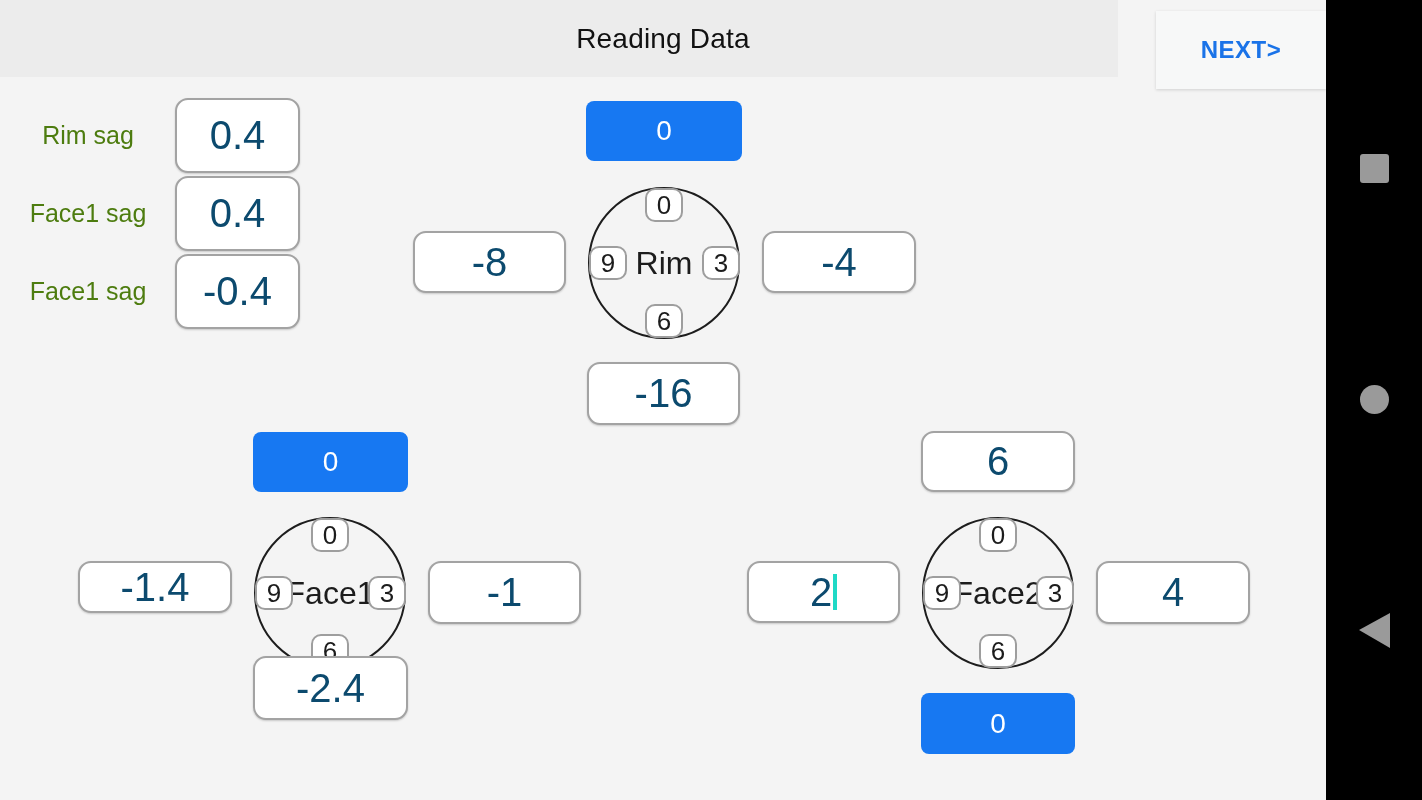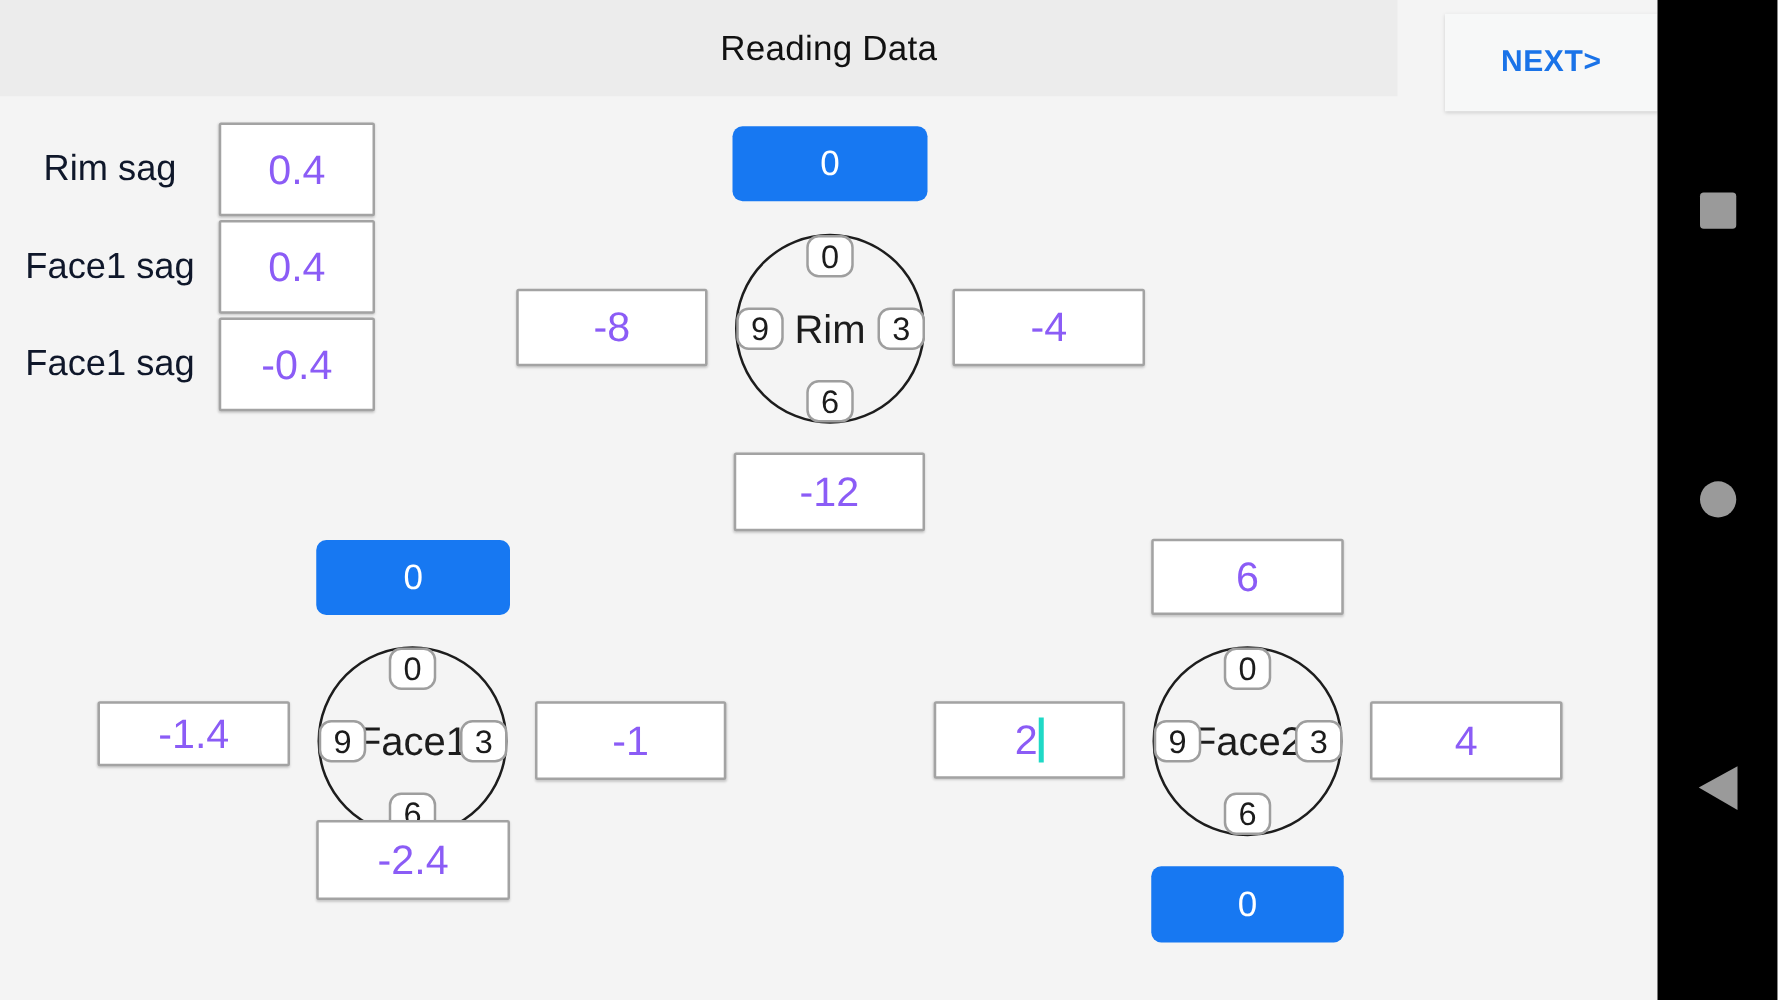--- a/index.html
+++ b/index.html
@@ -22,34 +22,34 @@
   .navbar { position:absolute; left:1326px; top:0; width:96px; height:800px; background:#000; }
   .nav-square { position:absolute; left:34px; top:154px; width:29px; height:29px;
     background:#9a9a9a; border-radius:3px; }
   .nav-circle { position:absolute; left:34px; top:385px; width:29px; height:29px;
     background:#9a9a9a; border-radius:50%; }
   .nav-triangle { position:absolute; left:33px; top:613px; width:0; height:0;
     border-top:17px solid transparent; border-bottom:18px solid transparent;
     border-right:31px solid #9a9a9a; }
 
   
-  .field { position:absolute; background:#fff; border:2px solid #a3a3a3; border-radius:2px;
+  .field { position:absolute; background:#fff; border:2px solid #a3a3a3; border-radius:13px;
     display:flex; align-items:center; justify-content:center;
-    font-size:33px; color:#8b5cf6; box-shadow:0 1px 2px rgba(0,0,0,0.18); }
+    font-size:40px; color:#0c4a6e; box-shadow:0 1px 2px rgba(0,0,0,0.18); }
   .blue-btn { position:absolute; background:#1778f2; border-radius:8px;
     display:flex; align-items:center; justify-content:center;
     font-size:28px; color:#fff; cursor:pointer; }
   .unit-box { position:absolute; background:#fff; border:2px solid #a3a3a3; border-radius:12px;
     display:flex; align-items:center; justify-content:center;
     font-size:26px; color:#1c1c1c; box-shadow:0 1px 2px rgba(0,0,0,0.18); }
 
   
   .sag-label { position:absolute; left:8px; width:160px; height:40px;
     display:flex; align-items:center; justify-content:center;
-    font-size:29px; color:#0f172a; white-space:nowrap; }
+    font-size:25px; color:#4d7c0f; white-space:nowrap; }
 
   
   .gauge-circle { position:absolute; width:152px; height:152px; border:2px solid #1d1d1d;
     border-radius:50%; background:transparent; }
   .gauge-name { position:absolute; width:152px; height:152px;
     display:flex; align-items:center; justify-content:center;
     font-size:32px; color:#1c1c1c; white-space:nowrap; }
   .clock-badge { position:absolute; width:38px; height:34px; background:#fff;
     border:2px solid #9e9e9e; border-radius:10px;
     display:flex; align-items:center; justify-content:center;
@@ -83,21 +83,21 @@
   <div class="field" style="left:413px; top:231px; width:153px; height:62px;">-8</div>
   <div class="field" style="left:762px; top:231px; width:154px; height:62px;">-4</div>
 
   <div class="gauge-circle" style="left:588px; top:187px;"></div>
   <div class="gauge-name" style="left:588px; top:187px;">Rim</div>
   <div class="clock-badge" style="left:645px; top:188px;">0</div>
   <div class="clock-badge" style="left:589px; top:246px;">9</div>
   <div class="clock-badge" style="left:702px; top:246px;">3</div>
   <div class="clock-badge" style="left:645px; top:304px;">6</div>
 
-  <div class="field" style="left:587px; top:362px; width:153px; height:63px;">-12</div>
+  <div class="field" style="left:587px; top:362px; width:153px; height:63px;">-16</div>
 
   <div class="blue-btn" style="left:253px; top:432px; width:155px; height:60px;">0</div>
 
   <div class="field" style="left:78px; top:561px; width:154px; height:52px;">-1.4</div>
   <div class="field" style="left:428px; top:561px; width:153px; height:63px;">-1</div>
 
   <div class="gauge-circle" style="left:254px; top:517px;"></div>
   <div class="gauge-name" style="left:254px; top:517px;">Face1</div>
   <div class="clock-badge" style="left:311px; top:518px;">0</div>
   <div class="clock-badge" style="left:255px; top:576px;">9</div>

